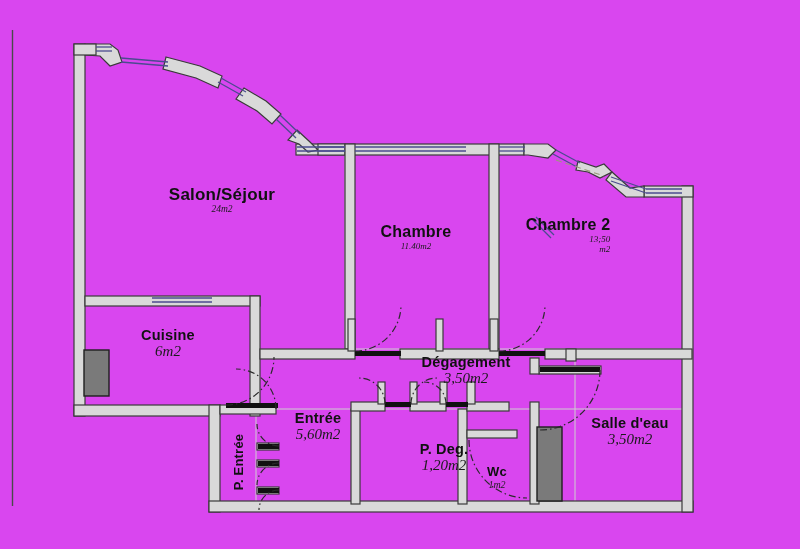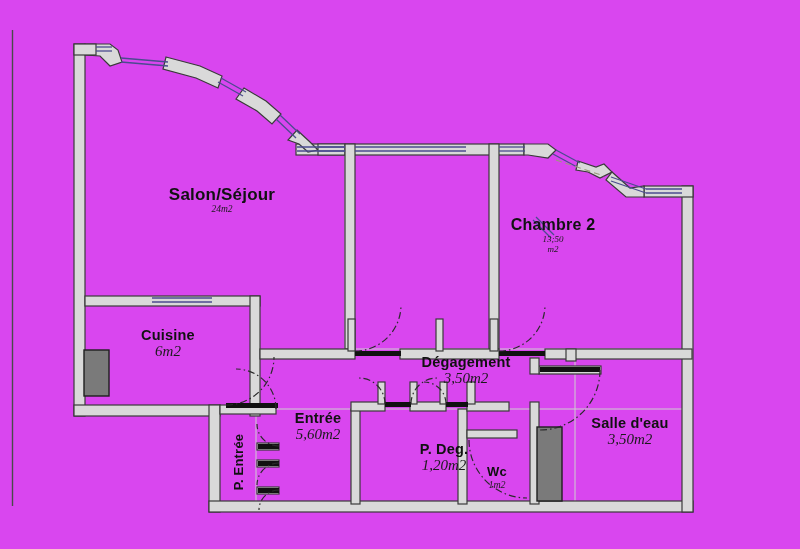--- a/index.html
+++ b/index.html
@@ -249,22 +249,26 @@
       <path d="M 276 409 A 40 40 0 0 0 236 369"></path>
     </g>
 
   </svg>
 
   <div class="room-label lbl-xl" style="left:222px; top:200px; transform:translate(-50%,-50%);">
     <span class="room-name">Salon/Séjour</span>
     <span class="room-area">24m2</span>
   </div>
 
-
-  <div class="room-label lbl-lg" style="left:553px; top:236px; transform:translate(-50%,-50%);">
+  <div class="room-label lbl-lg" style="left:416px; top:238px; transform:translate(-50%,-50%);">
+    <span class="room-name">Chambre</span>
+    <span class="room-area">11.40m2</span>
+  </div>
+
+  <div class="room-label lbl-lg" style="left:568px; top:236px; transform:translate(-50%,-50%);text-align:right;">
     <span class="room-name">Chambre 2</span>
     <span class="room-area">13;50</span>
     <span class="room-area">m2</span>
   </div>
 
   <div class="room-label lbl-md" style="left:168px; top:344px; transform:translate(-50%,-50%);">
     <span class="room-name">Cuisine</span>
     <span class="room-area">6m2</span>
   </div>
 

